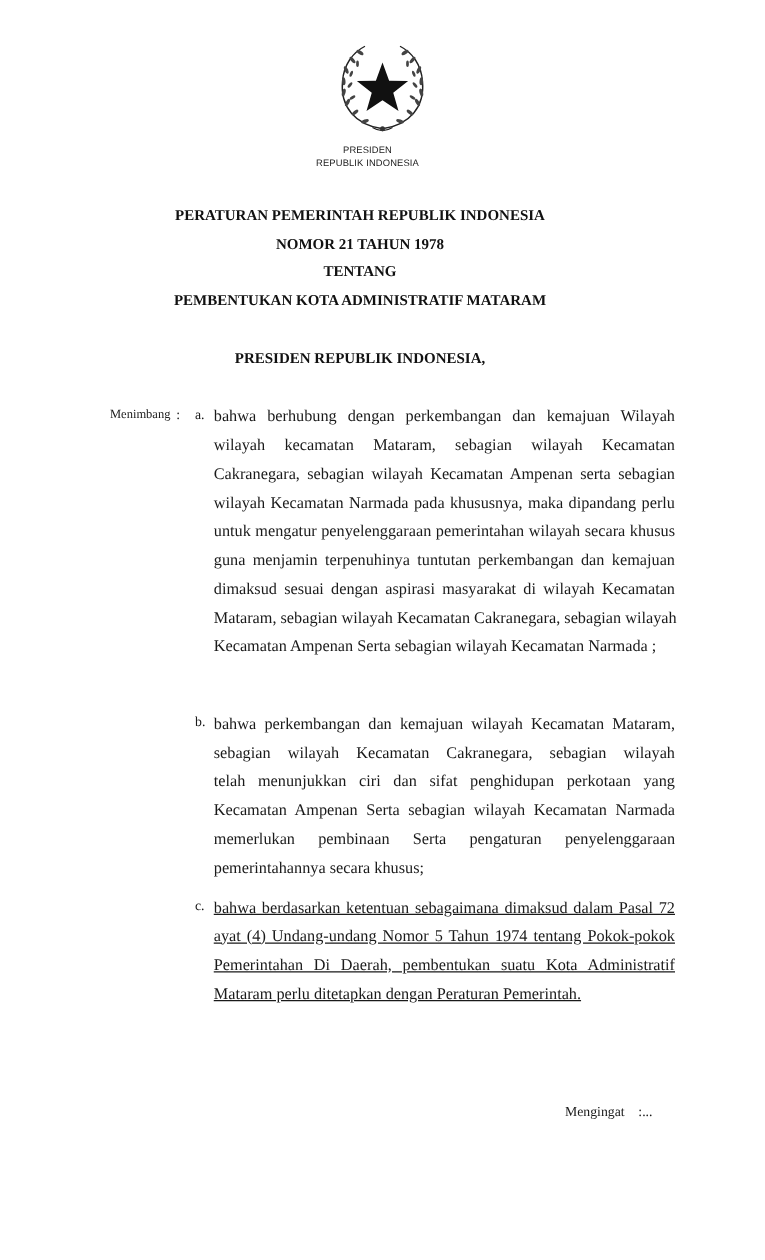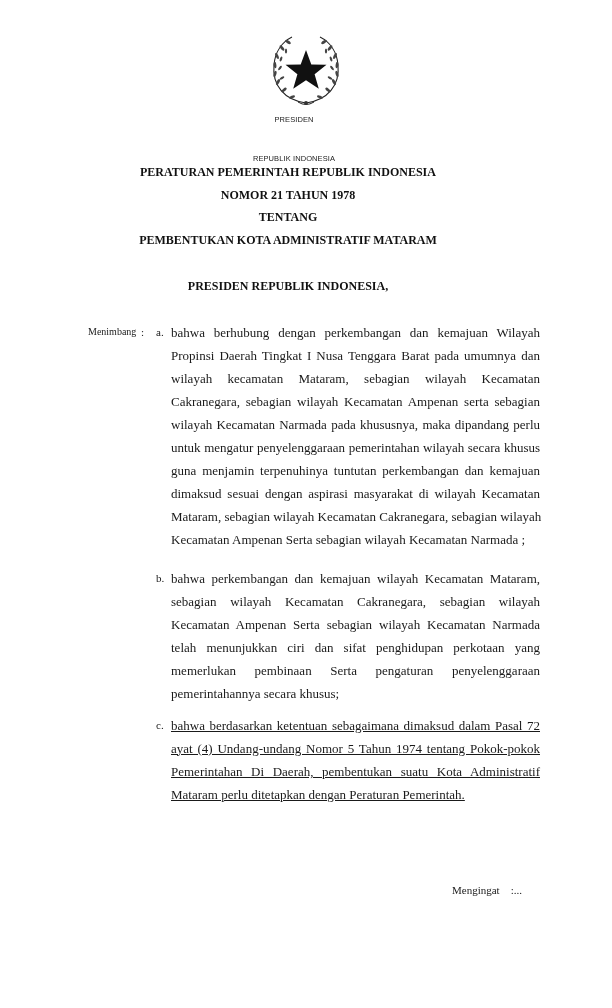--- a/index.html
+++ b/index.html
@@ -27,21 +27,21 @@
     left: 0;
     width: 588px;
     text-align: center;
     font-family: "Liberation Sans", "DejaVu Sans", sans-serif;
     font-size: 7.5px;
     line-height: 11px;
     color: #222;
     letter-spacing: 0.1px;
   }
   .cap1 { top: 114px; }
-  .cap2 { top: 125px; margin-top: 28px; }
+  .cap2 { top: 125px; }
 
   .title-line {
     position: absolute;
     left: 0;
     width: 576px;
     text-align: center;
     font-weight: bold;
     font-size: 12px;
     line-height: 14px;
     color: #111;
@@ -150,37 +150,36 @@
 <div class="title-line t3">TENTANG</div>
 <div class="title-line t4">PEMBENTUKAN KOTA ADMINISTRATIF MATARAM</div>
 <div class="title-line t5">PRESIDEN REPUBLIK INDONESIA,</div>
 
 <div class="label-col" style="top:325px;">Menimbang</div>
 <div class="colon" style="top:325px;">:</div>
 
 <div class="item-letter" style="top:325px;">a.</div>
 <div class="item-text" style="top:320.5px;">
   <span class="ln">bahwa berhubung dengan perkembangan dan kemajuan Wilayah</span>
-  <span class="ln">Propinsi Daerah Tingkat I Nusa Tenggara Barat pada umumnya dan</span>
   <span class="ln">wilayah kecamatan Mataram, sebagian wilayah Kecamatan</span>
   <span class="ln">Cakranegara, sebagian wilayah Kecamatan Ampenan serta sebagian</span>
   <span class="ln">wilayah Kecamatan Narmada pada khususnya, maka dipandang perlu</span>
   <span class="ln">untuk mengatur penyelenggaraan pemerintahan wilayah secara khusus</span>
   <span class="ln">guna menjamin terpenuhinya tuntutan perkembangan dan kemajuan</span>
   <span class="ln">dimaksud sesuai dengan aspirasi masyarakat di wilayah Kecamatan</span>
   <span class="ln">Mataram, sebagian wilayah Kecamatan Cakranegara, sebagian wilayah</span>
   <span class="ln last">Kecamatan Ampenan Serta sebagian wilayah Kecamatan Narmada ;</span>
 </div>
 
 <div class="item-letter" style="top:571px;">b.</div>
 <div class="item-text" style="top:566.5px;">
   <span class="ln">bahwa perkembangan dan kemajuan wilayah Kecamatan Mataram,</span>
   <span class="ln">sebagian wilayah Kecamatan Cakranegara, sebagian wilayah</span>
+  <span class="ln">telah menunjukkan ciri dan sifat penghidupan perkotaan yang</span>
   <span class="ln">Kecamatan Ampenan Serta sebagian wilayah Kecamatan Narmada</span>
-  <span class="ln">telah menunjukkan ciri dan sifat penghidupan perkotaan yang</span>
   <span class="ln">memerlukan pembinaan Serta pengaturan penyelenggaraan</span>
   <span class="ln last">pemerintahannya secara khusus;</span>
 </div>
 
 <div class="item-letter" style="top:718px;">c.</div>
 <div class="item-text" style="top:713.5px;text-decoration:underline;">
   <span class="ln">bahwa berdasarkan ketentuan sebagaimana dimaksud dalam Pasal  72</span>
   <span class="ln">ayat (4) Undang-undang Nomor 5 Tahun 1974 tentang Pokok-pokok</span>
   <span class="ln">Pemerintahan Di Daerah, pembentukan suatu Kota Administratif</span>
   <span class="ln last">Mataram perlu ditetapkan dengan Peraturan Pemerintah.</span>

